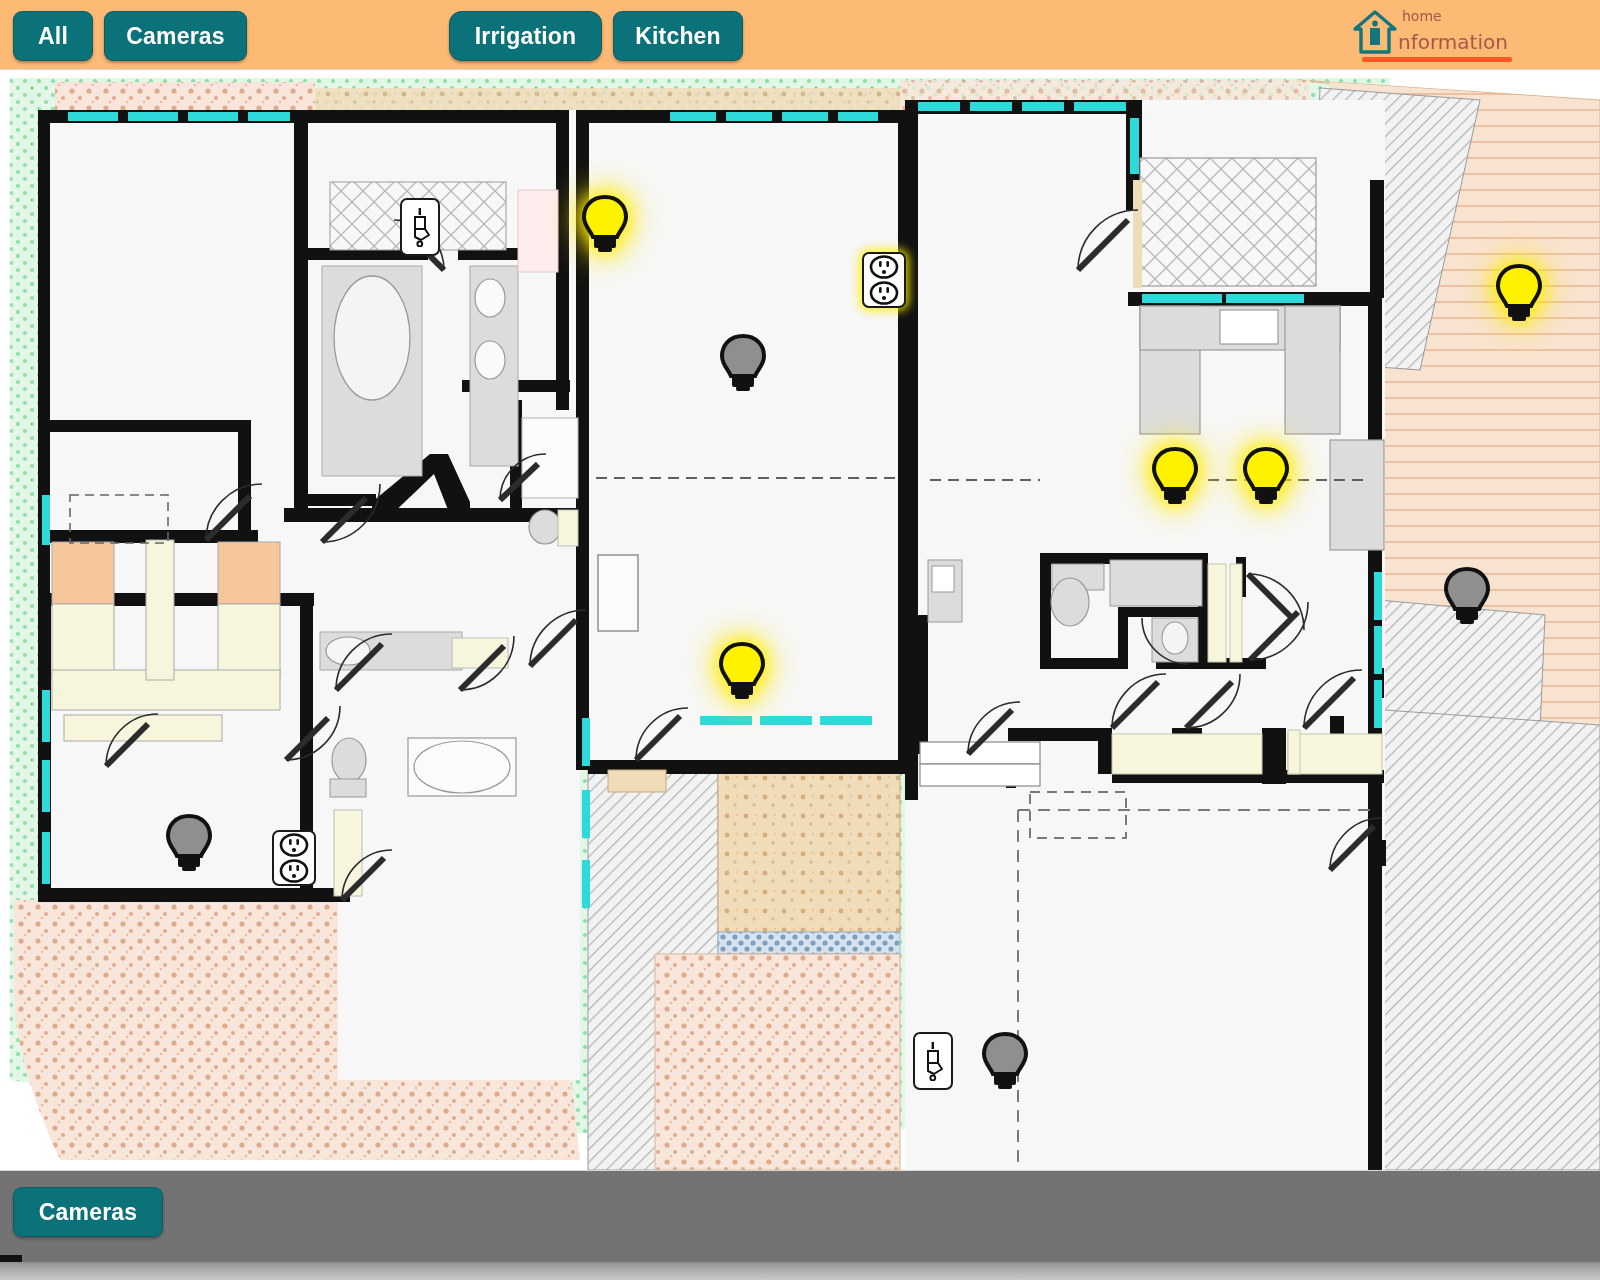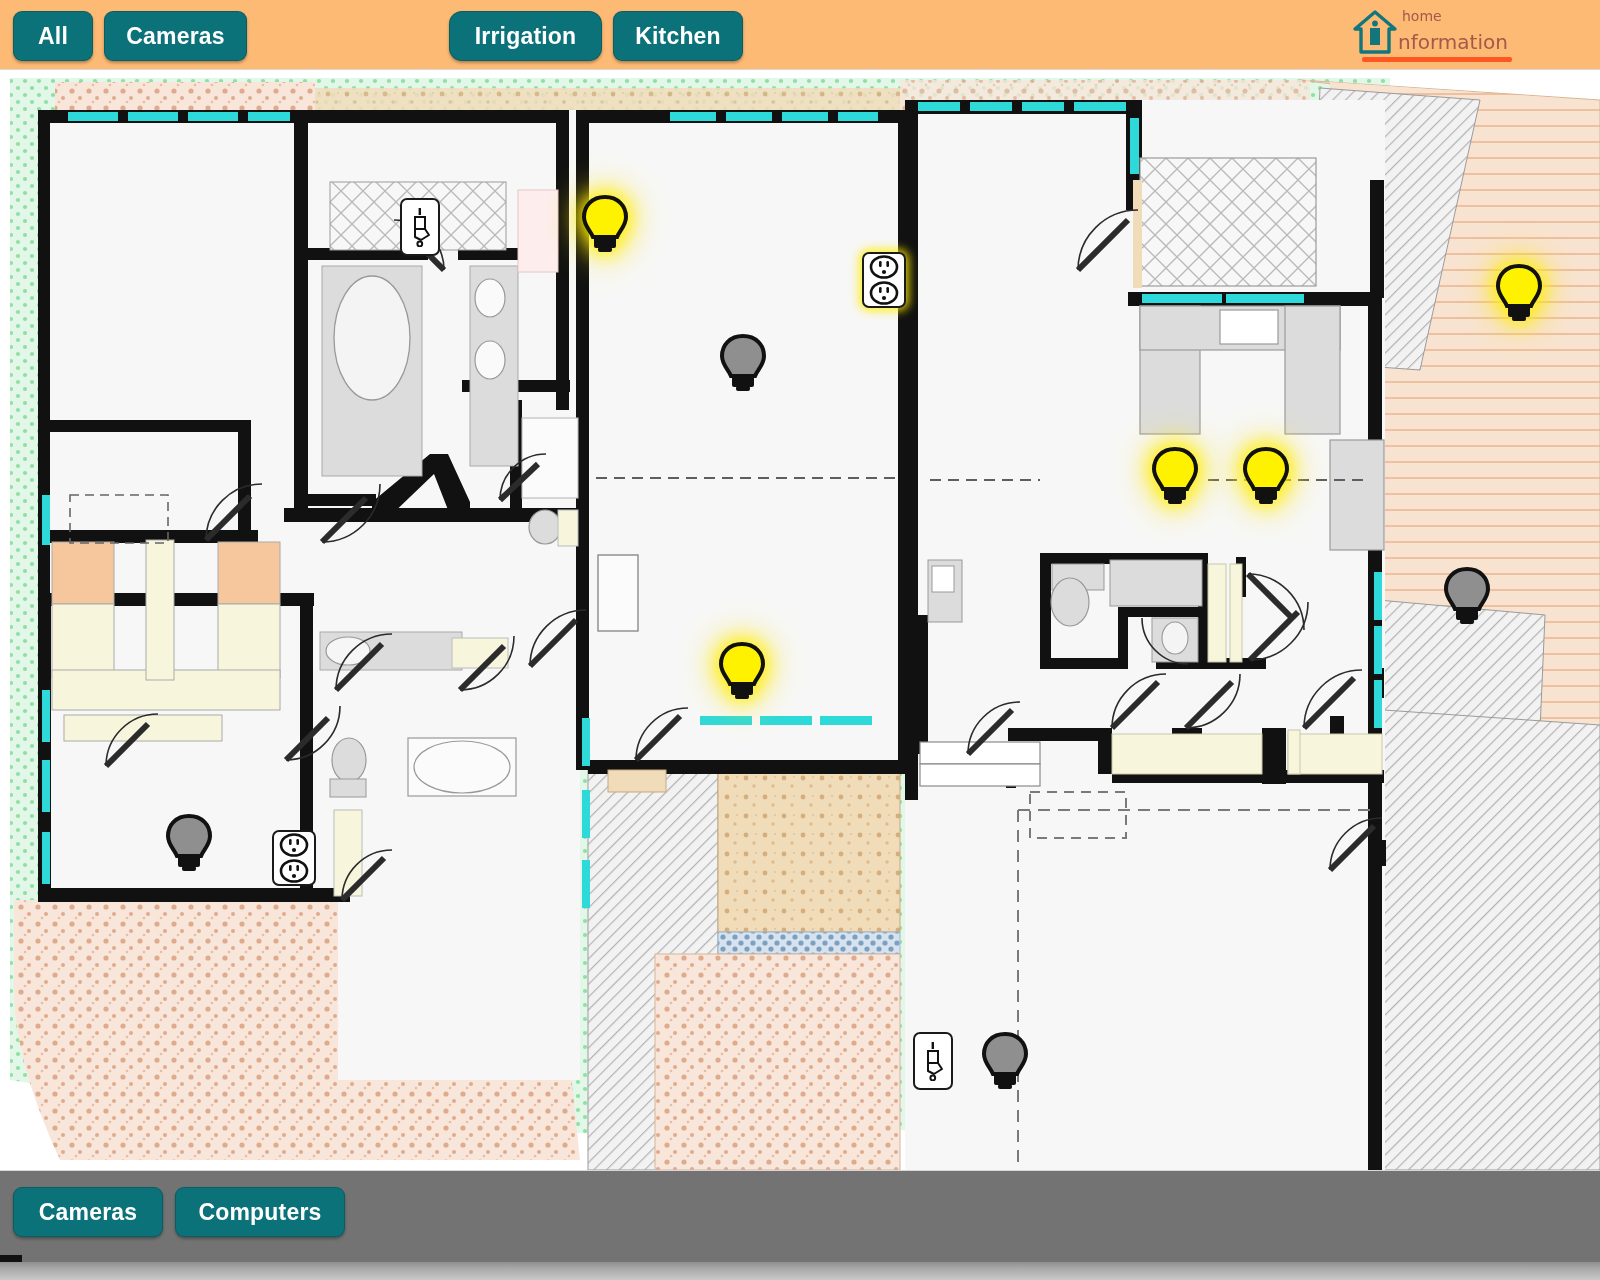--- a/index.html
+++ b/index.html
@@ -553,19 +553,16 @@
       <rect x="20" y="54" width="14" height="5" rx="2" fill="#111"></rect>
     </svg>
   </div>
 
 </div>
 
 <div id="bottom-toolbar">
   <div class="btn" id="btn-cameras">
     <span>Cameras</span>
   </div>
-  <div class="btn" id="btn-computers">
-    <span>Computers</span>
-  </div>
 </div>
 
 <div id="scroll-corner"></div>
 <div id="scrollbar-track"></div>
 
 </body></html>

